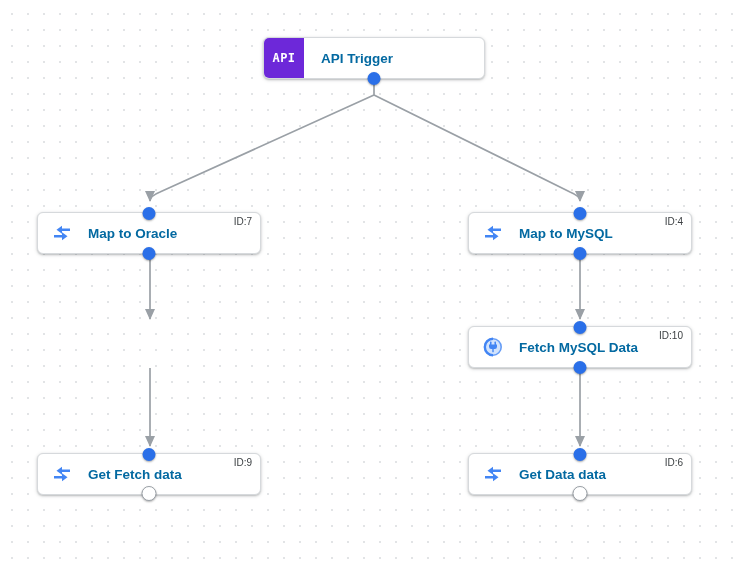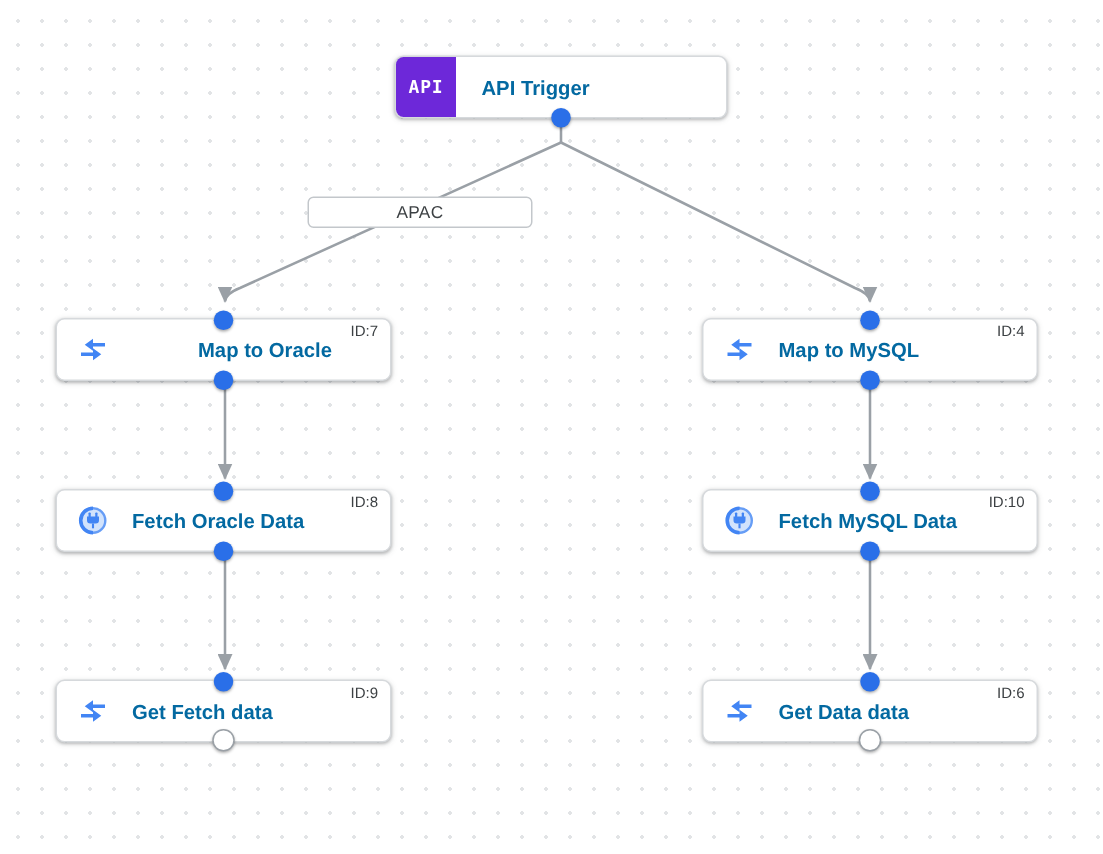--- a/index.html
+++ b/index.html
@@ -84,21 +84,21 @@
     width:150px;height:21px;
     background:#fff;border:1px solid #c3c7cb;border-radius:4px;
     display:flex;align-items:center;justify-content:center;
     font-size:11.5px;color:#3c4043;letter-spacing:.2px;
     box-sizing:border-box;
   }
   .b-apac{left:205px;top:131px;}
   .b-us{left:420px;top:131px;}
 
   
-  .n-map-oracle{left:37px;top:212px;gap:44px;}
+  .n-map-oracle{left:37px;top:212px;}
   .n-fetch-oracle{left:37px;top:326px;}
   .n-get-oracle{left:37px;top:453px;}
   .n-map-mysql{left:468px;top:212px;}
   .n-fetch-mysql{left:468px;top:326px;}
   .n-get-mysql{left:468px;top:453px;}
 </style>
 </head>
 <body>
 
 <div class="canvas">
@@ -121,92 +121,73 @@
   </svg>
 
   <div class="card trigger">
     <div class="trigger-accent">
       <span>API</span>
     </div>
     <span class="node-title">API Trigger</span>
     <span class="port port-out"></span>
   </div>
 
-  <div class="branch-label b-apac">
-    <span>APAC</span>
-  </div>
 
   <div class="card n-map-oracle">
     <span class="node-id">ID:7</span>
     <span class="node-icon">
       <svg width="20" height="20" viewBox="0 0 20 20">
         <path d="M2 12 h8 v-2.8 l5.5 4 -5.5 4 v-2.8 h-8 z" fill="#4285f4"></path>
         <path d="M18 5.6 h-8 v-2.8 l-5.5 4 5.5 4 v-2.8 h8 z" fill="#4285f4"></path>
       </svg>
     </span>
     <span class="node-title">Map to Oracle</span>
     <span class="port port-in"></span>
     <span class="port port-out"></span>
   </div>
 
-  <div class="card n-fetch-oracle">
-    <span class="node-id">ID:8</span>
+
+  <div class="card n-get-oracle">
+    <span class="node-id">ID:9</span>
+    <span class="node-icon">
+      <svg width="20" height="20" viewBox="0 0 20 20">
+        <path d="M2 12 h8 v-2.8 l5.5 4 -5.5 4 v-2.8 h-8 z" fill="#4285f4"></path>
+        <path d="M18 5.6 h-8 v-2.8 l-5.5 4 5.5 4 v-2.8 h8 z" fill="#4285f4"></path>
+      </svg>
+    </span>
+    <span class="node-title">Get Fetch data</span>
+    <span class="port port-in"></span>
+    <span class="port-terminal"></span>
+  </div>
+
+  <div class="card n-map-mysql">
+    <span class="node-id">ID:4</span>
+    <span class="node-icon">
+      <svg width="20" height="20" viewBox="0 0 20 20">
+        <path d="M2 12 h8 v-2.8 l5.5 4 -5.5 4 v-2.8 h-8 z" fill="#4285f4"></path>
+        <path d="M18 5.6 h-8 v-2.8 l-5.5 4 5.5 4 v-2.8 h8 z" fill="#4285f4"></path>
+      </svg>
+    </span>
+    <span class="node-title">Map to MySQL</span>
+    <span class="port port-in"></span>
+    <span class="port port-out"></span>
+  </div>
+
+  <div class="card n-fetch-mysql">
+    <span class="node-id">ID:10</span>
     <span class="node-icon">
       <svg width="20" height="20" viewBox="0 0 20 20">
         <circle cx="10" cy="10" r="8.2" fill="#d2e3fc" stroke="#669df6" stroke-width="1.6"></circle>
         <path d="M10 1.8 A8.2 8.2 0 0 0 10 18.2" stroke="#4285f4" stroke-width="2.4" fill="none"></path>
         <rect x="7" y="4.6" width="1.5" height="3.4" rx=".6" fill="#4285f4"></rect>
         <rect x="11.5" y="4.6" width="1.5" height="3.4" rx=".6" fill="#4285f4"></rect>
         <path d="M6 7.4 h8 v2.4 q0 2.2 -2.2 2.2 h-3.6 q-2.2 0 -2.2 -2.2 z" fill="#4285f4"></path>
         <rect x="9.3" y="12" width="1.4" height="3.2" fill="#4285f4"></rect>
       </svg>
     </span>
-    <span class="node-title">Fetch Oracle Data</span>
-    <span class="port port-in"></span>
-    <span class="port port-out"></span>
-  </div>
-
-  <div class="card n-get-oracle">
-    <span class="node-id">ID:9</span>
-    <span class="node-icon">
-      <svg width="20" height="20" viewBox="0 0 20 20">
-        <path d="M2 12 h8 v-2.8 l5.5 4 -5.5 4 v-2.8 h-8 z" fill="#4285f4"></path>
-        <path d="M18 5.6 h-8 v-2.8 l-5.5 4 5.5 4 v-2.8 h8 z" fill="#4285f4"></path>
-      </svg>
-    </span>
-    <span class="node-title">Get Fetch data</span>
-    <span class="port port-in"></span>
-    <span class="port-terminal"></span>
-  </div>
-
-  <div class="card n-map-mysql">
-    <span class="node-id">ID:4</span>
-    <span class="node-icon">
-      <svg width="20" height="20" viewBox="0 0 20 20">
-        <path d="M2 12 h8 v-2.8 l5.5 4 -5.5 4 v-2.8 h-8 z" fill="#4285f4"></path>
-        <path d="M18 5.6 h-8 v-2.8 l-5.5 4 5.5 4 v-2.8 h8 z" fill="#4285f4"></path>
-      </svg>
-    </span>
-    <span class="node-title">Map to MySQL</span>
-    <span class="port port-in"></span>
-    <span class="port port-out"></span>
-  </div>
-
-  <div class="card n-fetch-mysql">
-    <span class="node-id">ID:10</span>
-    <span class="node-icon">
-      <svg width="20" height="20" viewBox="0 0 20 20">
-        <circle cx="10" cy="10" r="8.2" fill="#d2e3fc" stroke="#669df6" stroke-width="1.6"></circle>
-        <path d="M10 1.8 A8.2 8.2 0 0 0 10 18.2" stroke="#4285f4" stroke-width="2.4" fill="none"></path>
-        <rect x="7" y="4.6" width="1.5" height="3.4" rx=".6" fill="#4285f4"></rect>
-        <rect x="11.5" y="4.6" width="1.5" height="3.4" rx=".6" fill="#4285f4"></rect>
-        <path d="M6 7.4 h8 v2.4 q0 2.2 -2.2 2.2 h-3.6 q-2.2 0 -2.2 -2.2 z" fill="#4285f4"></path>
-        <rect x="9.3" y="12" width="1.4" height="3.2" fill="#4285f4"></rect>
-      </svg>
-    </span>
     <span class="node-title">Fetch MySQL Data</span>
     <span class="port port-in"></span>
     <span class="port port-out"></span>
   </div>
 
   <div class="card n-get-mysql">
     <span class="node-id">ID:6</span>
     <span class="node-icon">
       <svg width="20" height="20" viewBox="0 0 20 20">
         <path d="M2 12 h8 v-2.8 l5.5 4 -5.5 4 v-2.8 h-8 z" fill="#4285f4"></path>

